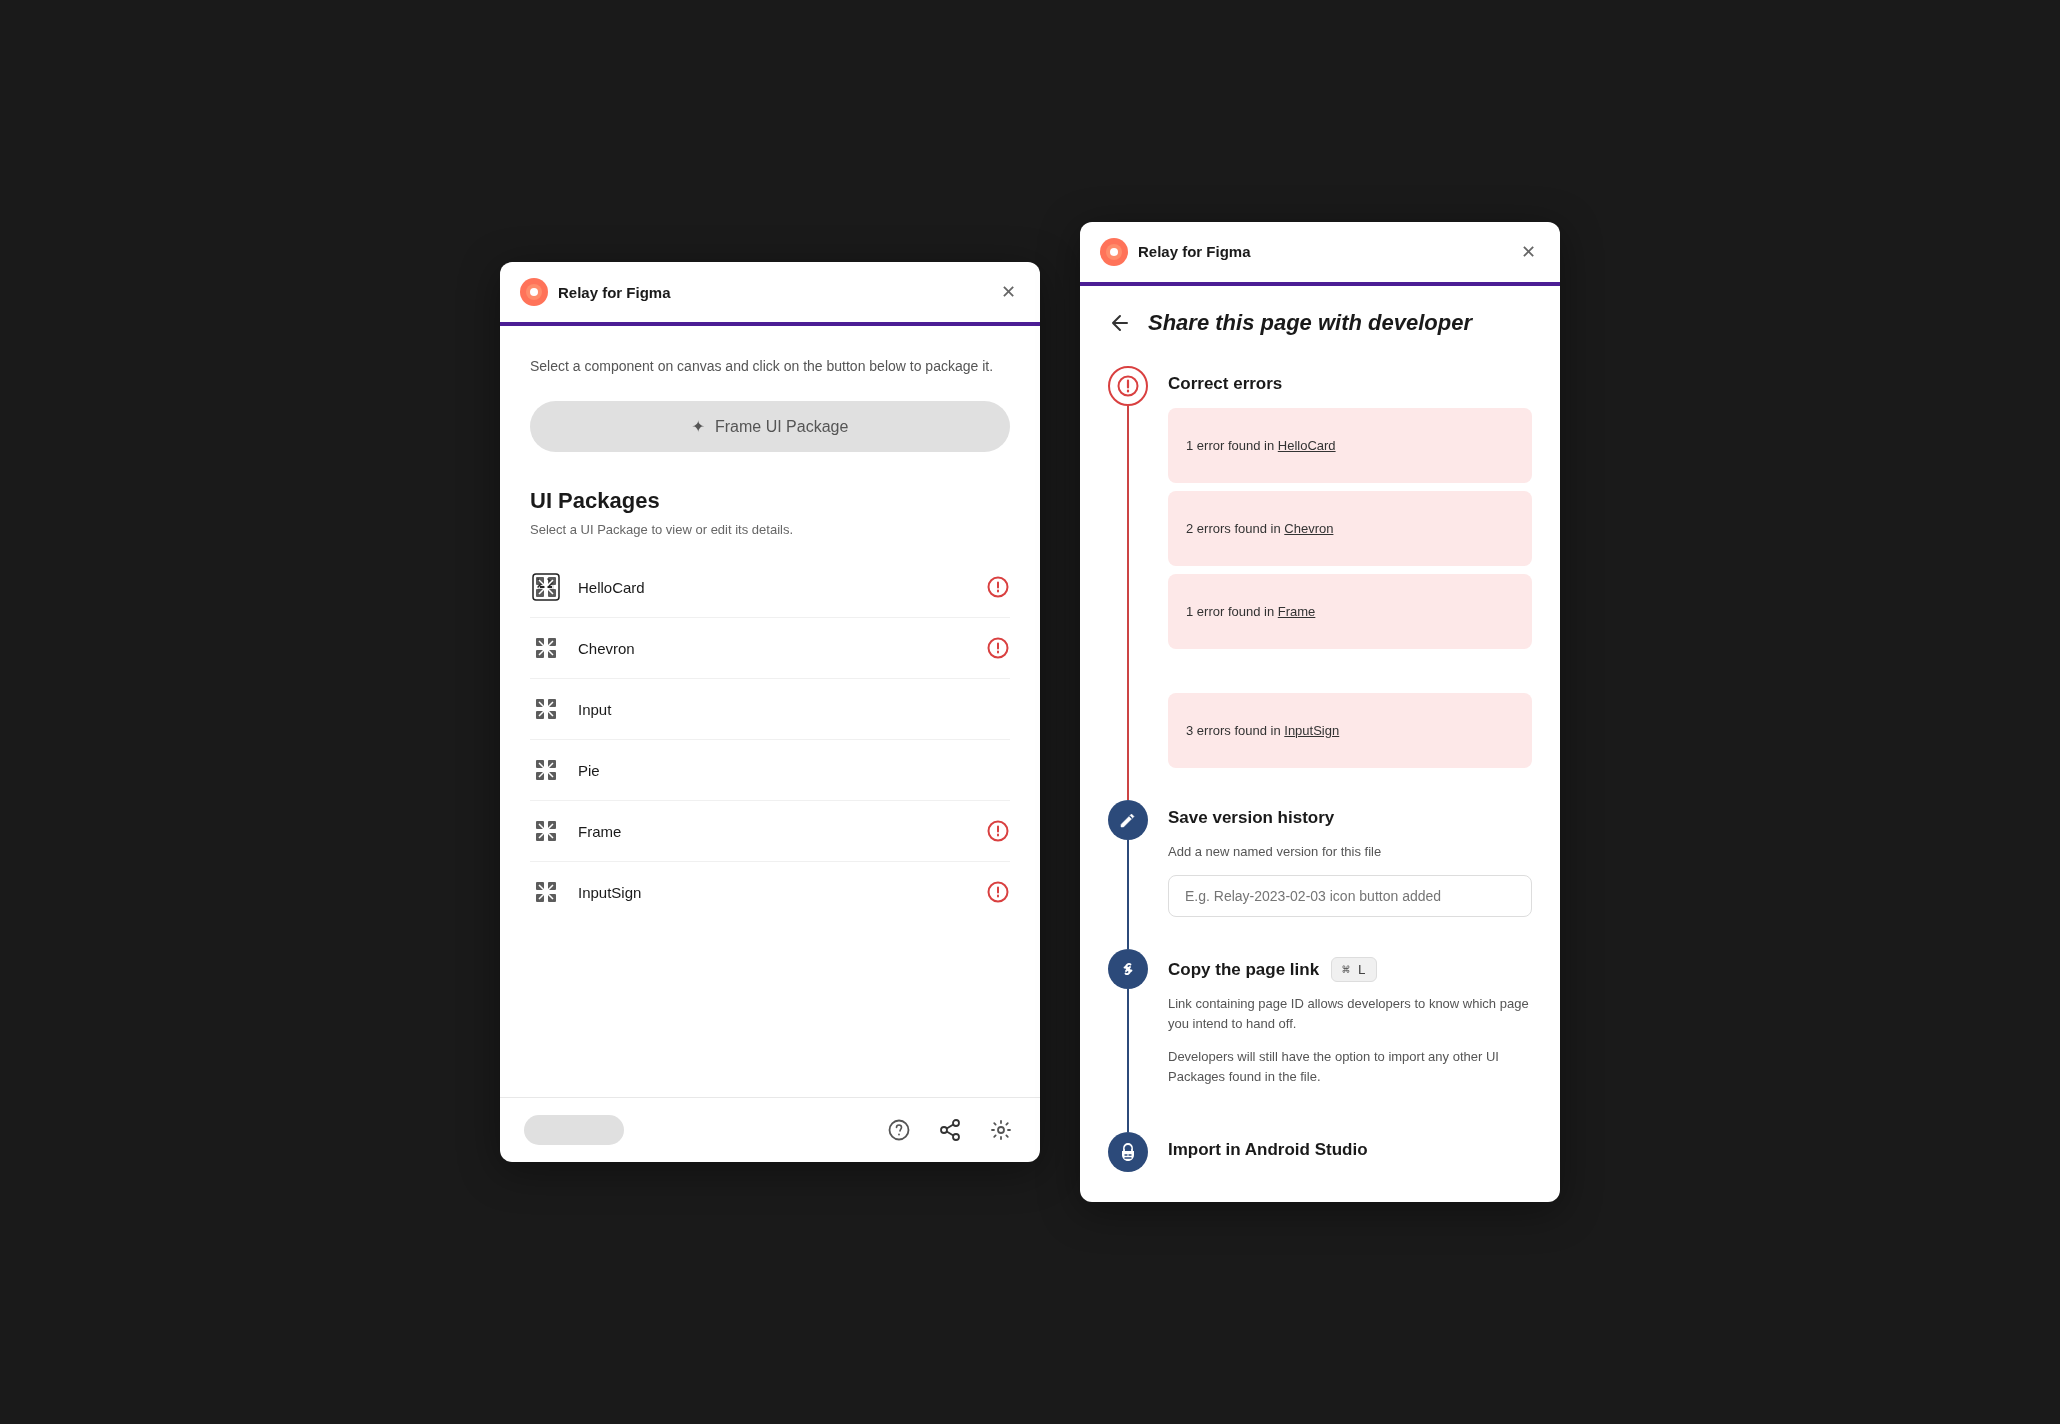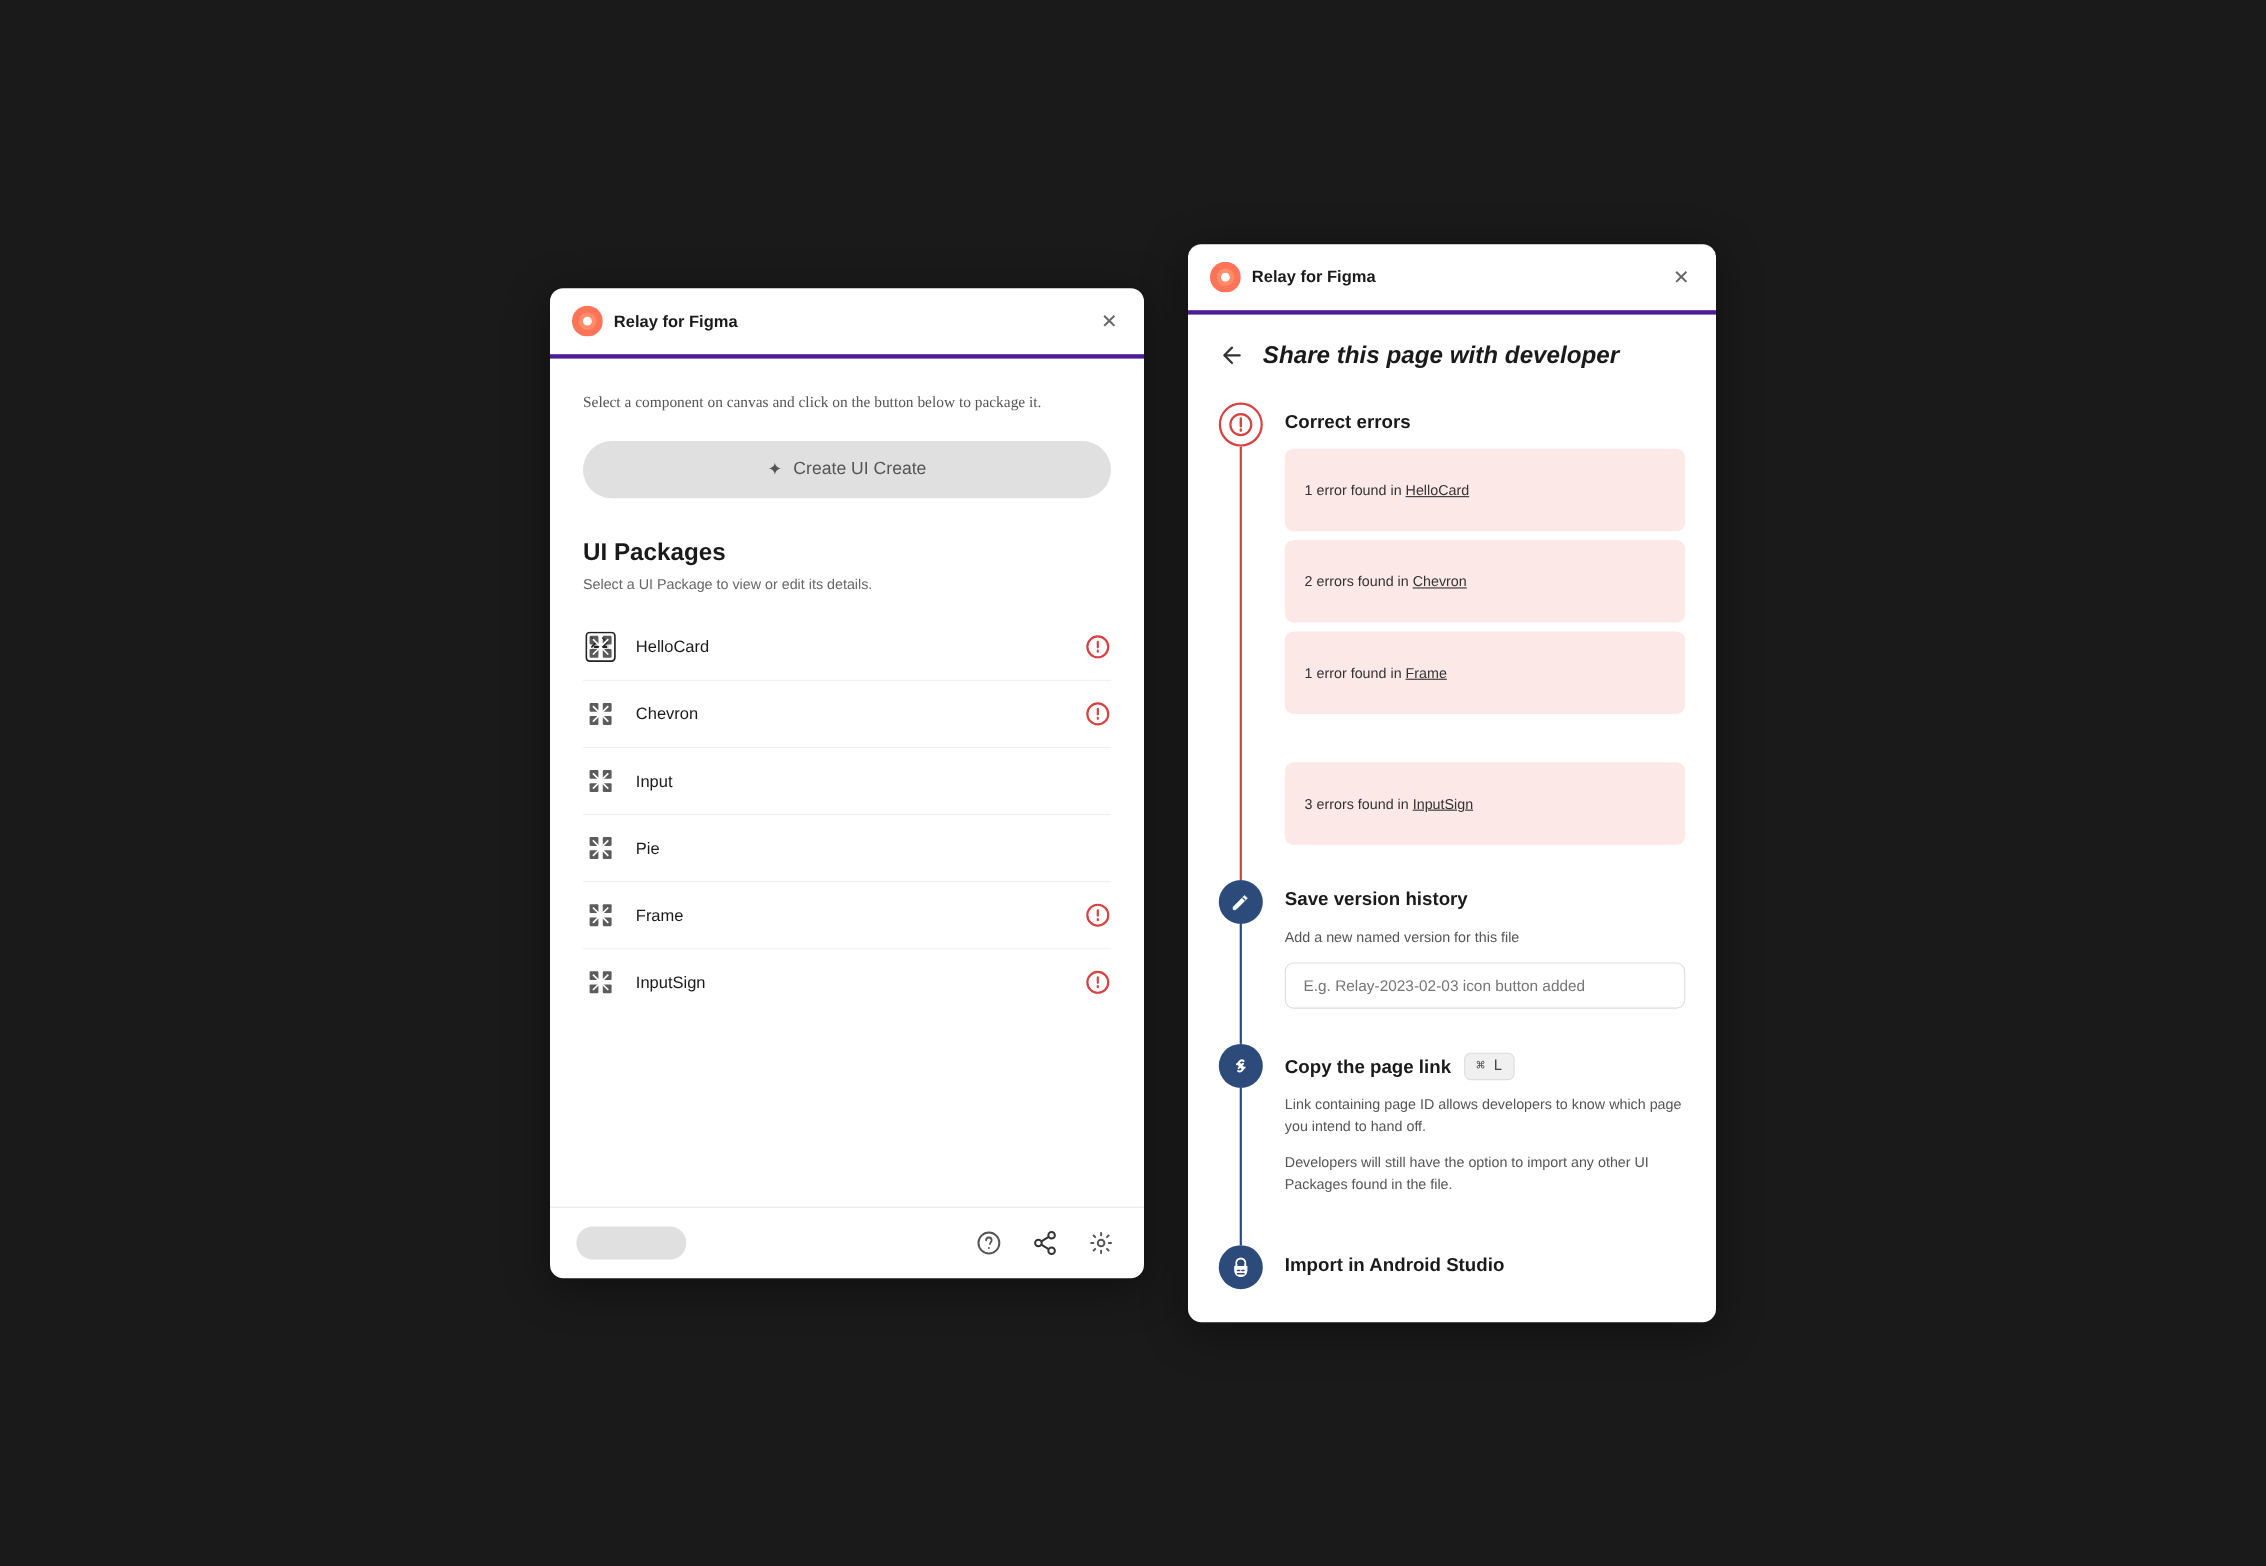--- a/index.html
+++ b/index.html
@@ -72,21 +72,20 @@
       flex: 1;
       display: flex;
       flex-direction: column;
     }
 
     .description-text {
       font-size: 14px;
       color: #555;
       line-height: 1.5;
       margin-bottom: 24px;
-      font-family: Liberation Serif, serif;
     }
 
     .create-btn {
       background: #e0e0e0;
       border: none;
       border-radius: 28px;
       padding: 16px 24px;
       font-size: 16px;
       color: #555;
       cursor: pointer;
@@ -398,21 +397,21 @@
       <span class="panel-title">Relay for Figma</span>
     </div>
     <button class="close-btn">✕</button>
   </div>
 
   <div class="panel-body">
     <p class="description-text">Select a component on canvas and click on the button below to package it.</p>
 
     <button class="create-btn">
       <span>✦</span>
-      <span>Create UI Create</span>
+      <span>Frame UI Package</span>
     </button>
 
     <h2 class="section-title">UI Packages</h2>
     <p class="section-subtitle">Select a UI Package to view or edit its details.</p>
 
     <ul class="package-list">
 
       <li class="package-item">
         <div class="package-icon">
           <svg viewBox="0 0 28 28" fill="none" xmlns="http://www.w3.org/2000/svg">

